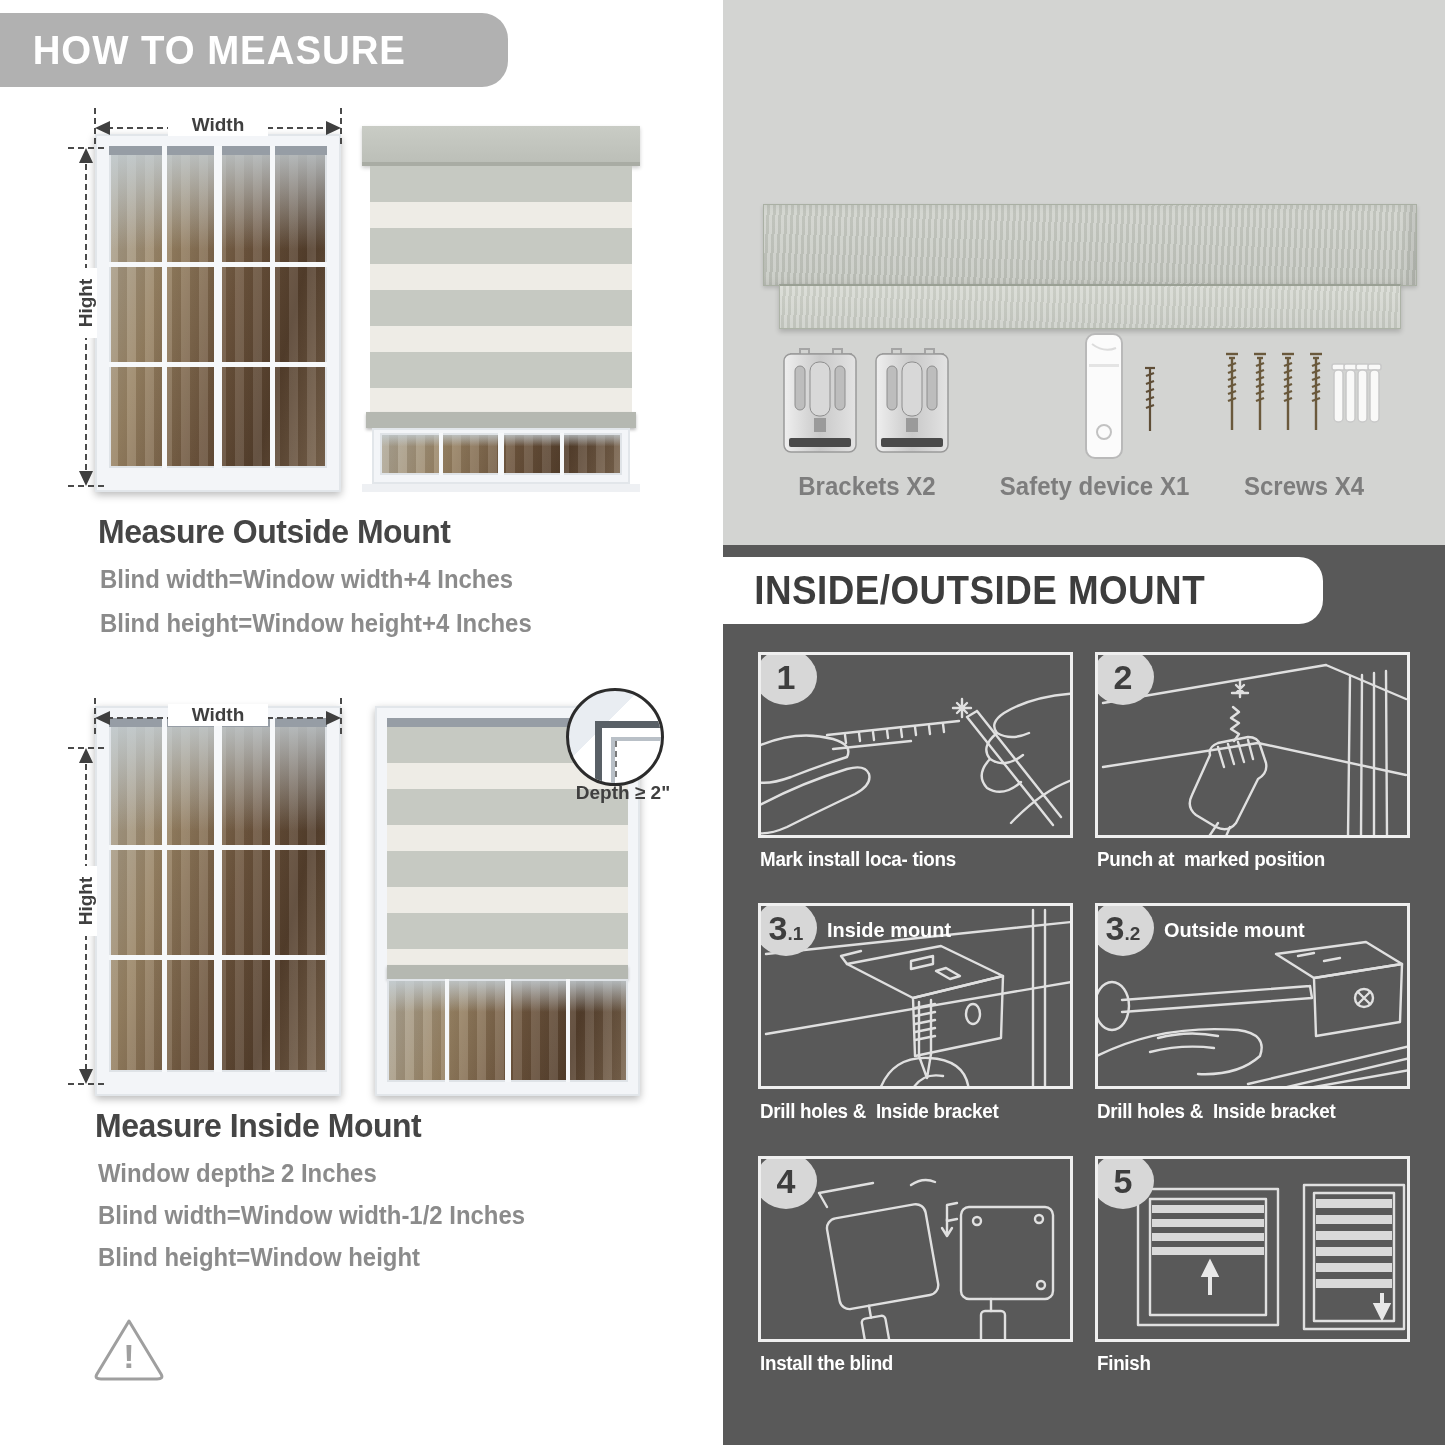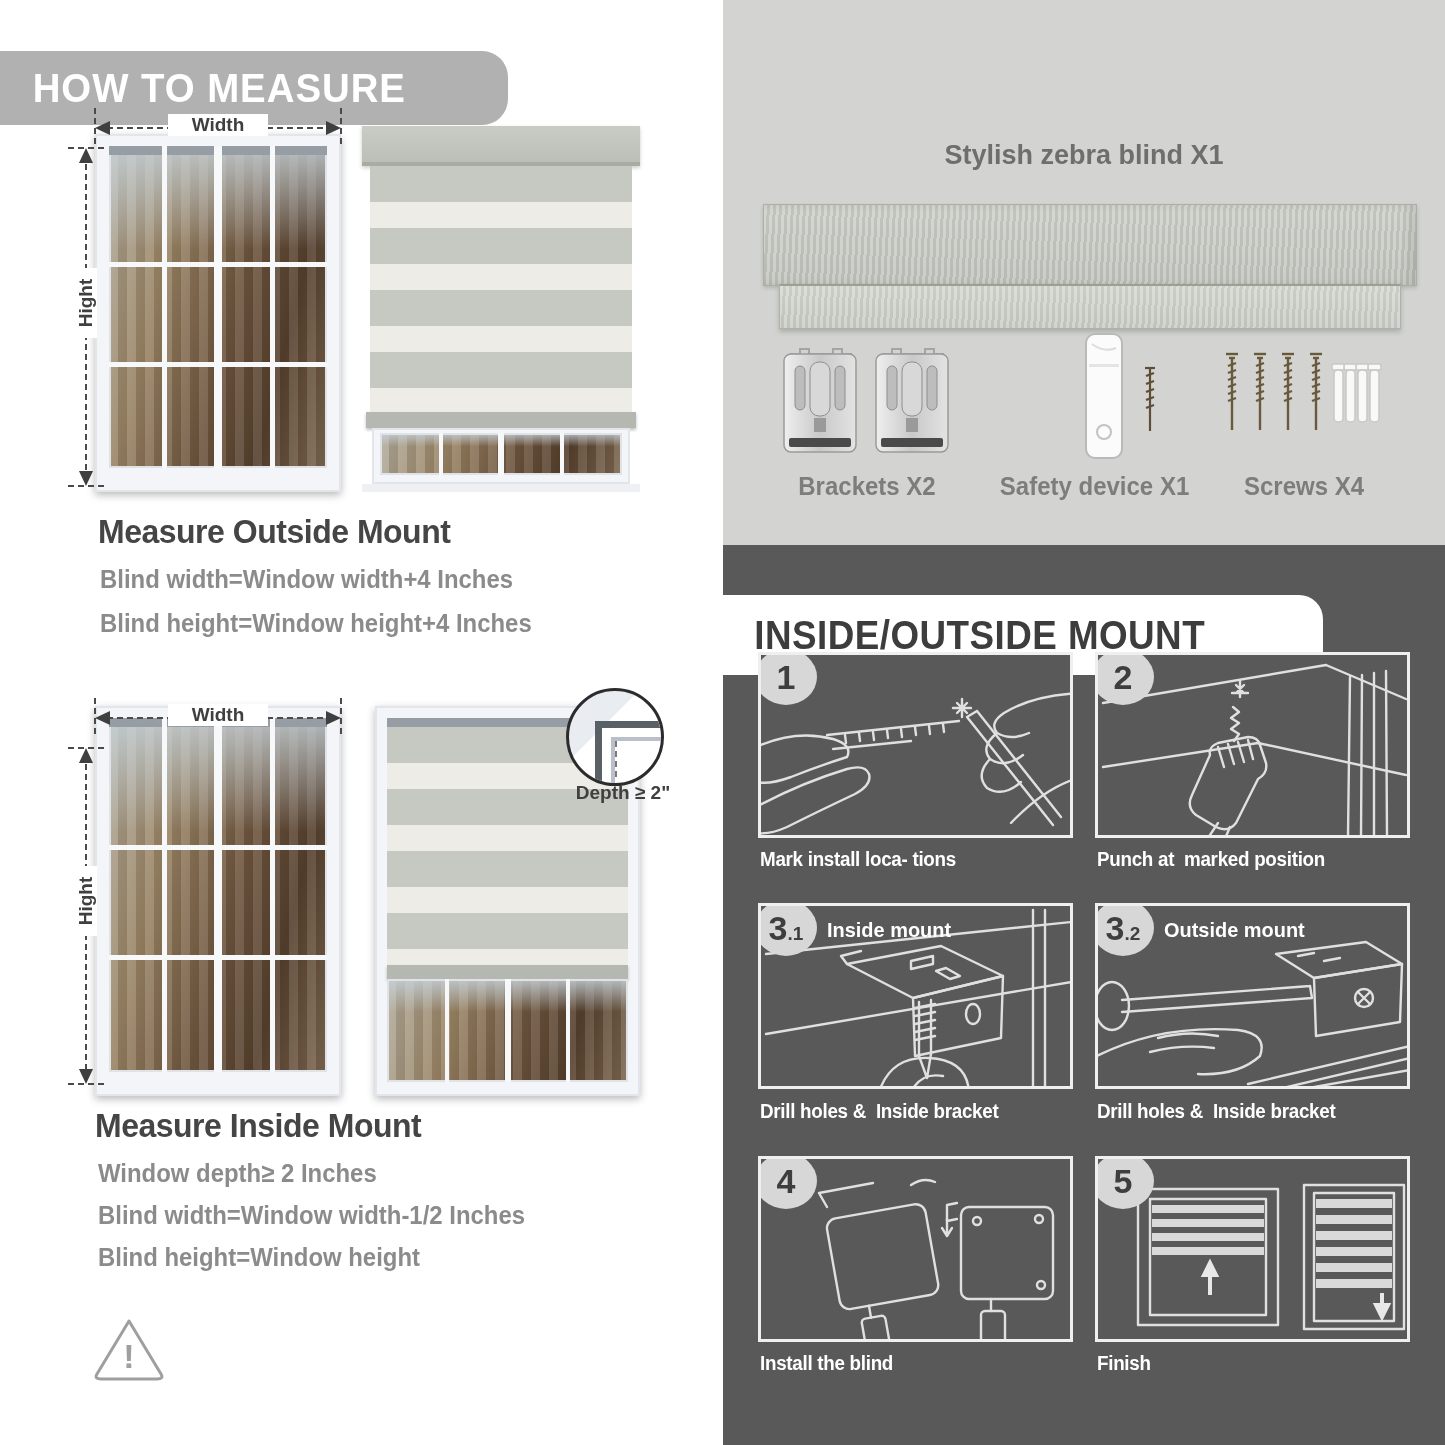--- a/index.html
+++ b/index.html
@@ -1,28 +1,28 @@
 <!DOCTYPE html>
 <html><head>
 <meta charset="utf-8">
 <style>
   html,body{margin:0;padding:0;background:#fff;}
   .canvas{position:relative;width:1445px;height:1445px;background:#ffffff;overflow:hidden;
           font-family:"Liberation Sans","DejaVu Sans",sans-serif;}
   .abs{position:absolute;}
 
   
-  .hdr{position:absolute;border-radius:0 26px 26px 0;display:flex;align-items:center;margin-top:38px;}
+  .hdr{position:absolute;border-radius:0 26px 26px 0;display:flex;align-items:center;}
   .hdr-left{left:0;top:13px;width:508px;height:74px;background:#b1b1b1;}
   .hdr-left span{color:#ffffff;font-size:40px;font-weight:800;letter-spacing:1px;padding-left:34px;
                  transform:scaleX(.96);transform-origin:left center;white-space:nowrap;}
   .hdr-included{left:723px;top:12px;width:501px;height:76px;background:#ffffff;}
   .hdr-included span{color:#c9c9c9;font-size:42px;font-weight:800;letter-spacing:1px;padding-left:38px;
                  transform:scaleX(.94);transform-origin:left center;white-space:nowrap;}
-  .hdr-mount{left:723px;top:557px;width:600px;height:80px;background:#ffffff;border-radius:0 24px 24px 0;}
+  .hdr-mount{left:723px;top:557px;width:600px;height:67px;background:#ffffff;border-radius:0 24px 24px 0;}
   .hdr-mount span{color:#3d3d3d;font-size:40px;font-weight:800;letter-spacing:.5px;padding-left:34px;
                  transform:scaleX(.92);transform-origin:left center;white-space:nowrap;}
 
   
   .sec-included{position:absolute;left:723px;top:0;width:722px;height:545px;background:#d3d4d2;}
   .sec-mount{position:absolute;left:723px;top:545px;width:722px;height:900px;background:#595959;}
 
   .product-label{position:absolute;left:723px;top:140px;width:722px;text-align:center;
                  color:#6e6e6e;font-size:27px;font-weight:700;}
   .headrail-top{position:absolute;left:763px;top:204px;width:652px;height:80px;
@@ -197,21 +197,20 @@
   <div class="bodyline" style="left:98px;top:1158px">Window depth≥ 2 Inches</div>
   <div class="bodyline" style="left:98px;top:1200px">Blind width=Window width-1/2 Inches</div>
   <div class="bodyline" style="left:98px;top:1242px">Blind height=Window height</div>
 
   <svg class="abs" style="left:92px;top:1314px" width="74" height="70">
     <path d="M37,7 L69,60 Q72,65 65,65 L9,65 Q2,65 5,60 Z" fill="none" stroke="#9f9f9f" stroke-width="3" stroke-linejoin="round"></path>
     <text x="37" y="54" text-anchor="middle" font-size="34" font-weight="700" fill="#9f9f9f">!</text>
   </svg>
 
   <div class="sec-included"></div>
-  <div class="product-label">Stylish zebra blind X1</div>
   <div class="headrail-top"></div>
   <div class="headrail-bottom"></div>
 
   <svg class="abs" style="left:782px;top:338px" width="170" height="122">
     <defs>
       <linearGradient id="mg" x1="0" y1="0" x2="1" y2="0">
         <stop offset="0" stop-color="#efefef"></stop>
           <stop offset=".5" stop-color="#c9c9c9"></stop>
           <stop offset="1" stop-color="#e3e3e3"></stop>
       </linearGradient>

